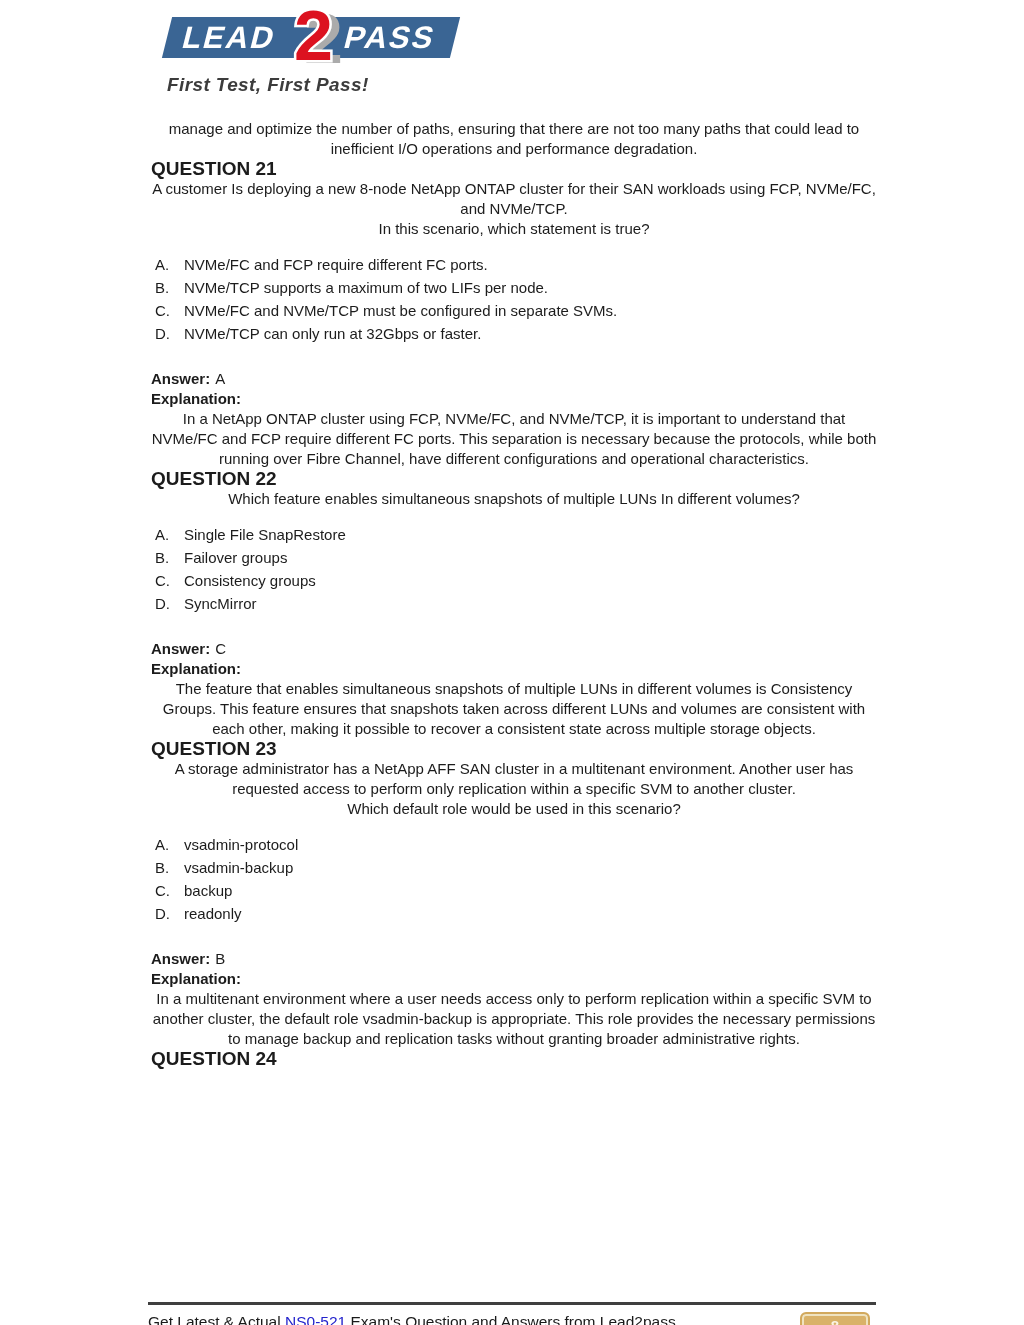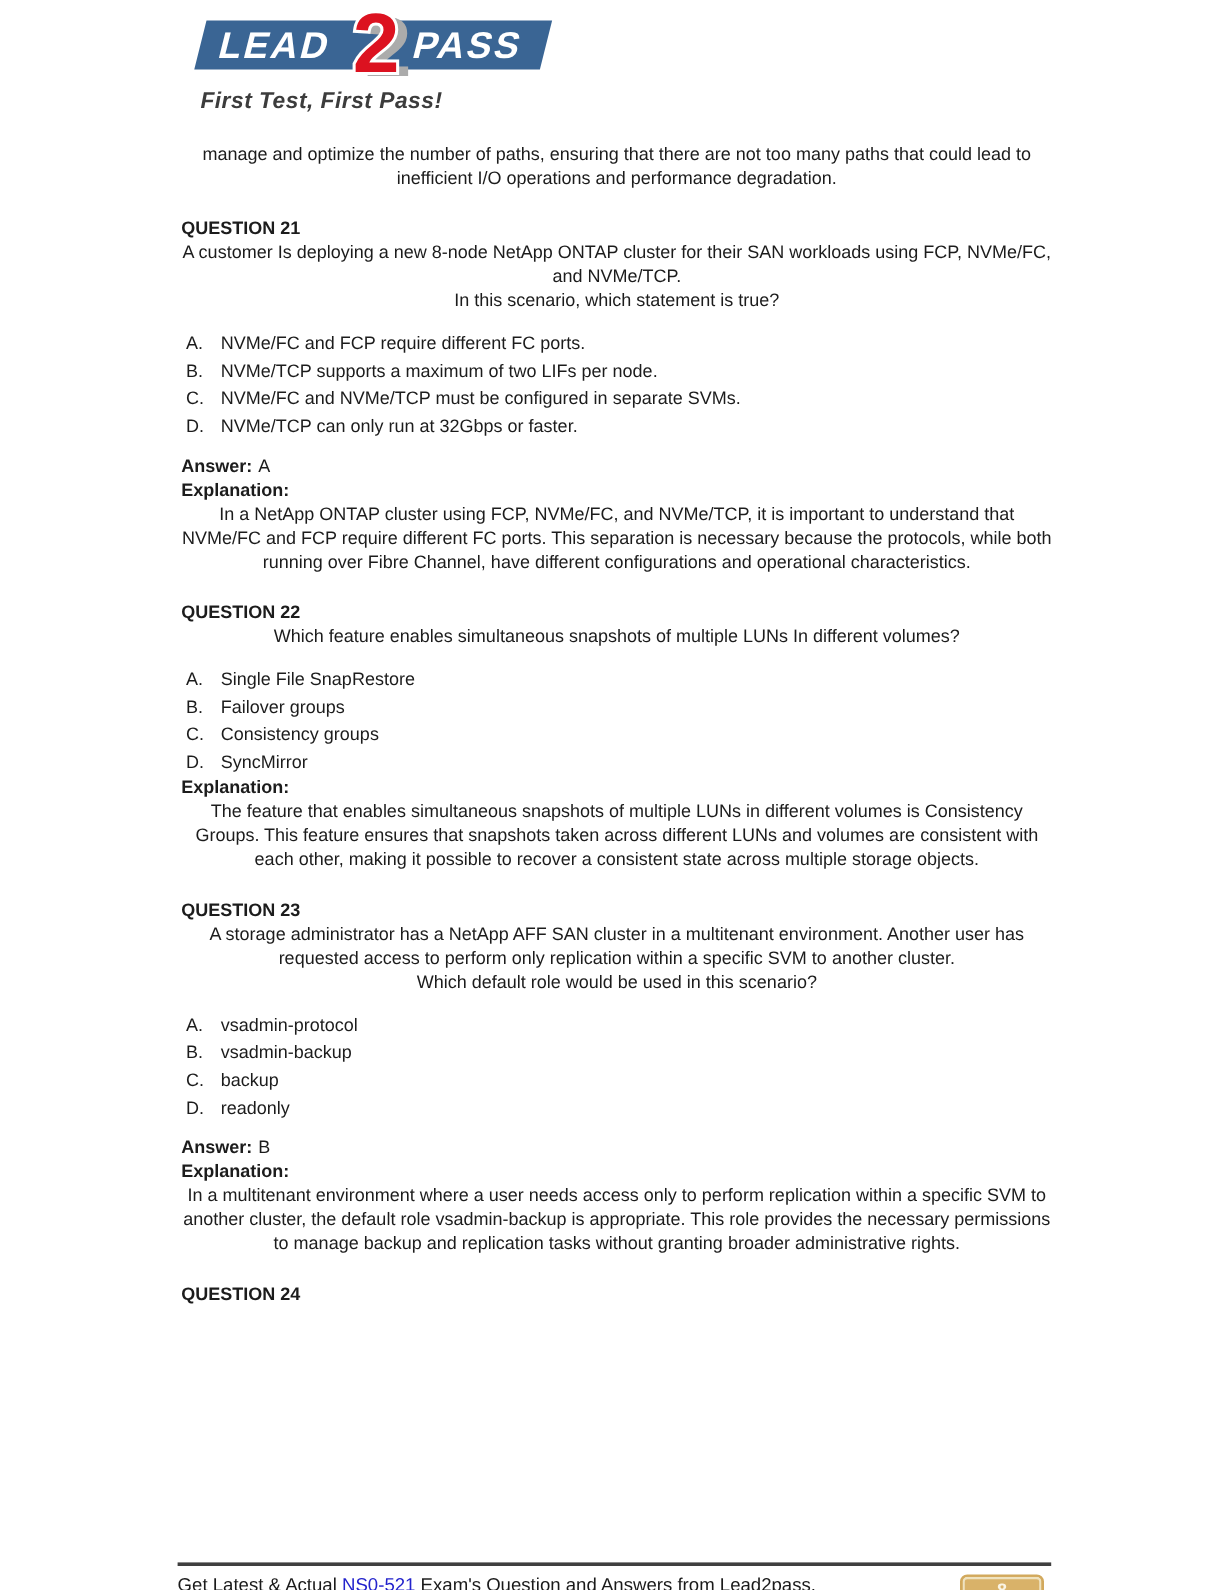--- a/index.html
+++ b/index.html
@@ -30,26 +30,26 @@
     color:#3c3c3c;
     margin-top:12px;
   }
 
   
   .content {
     position:absolute; left:151px; top:119px; width:726px;
     font-size:15px; line-height:20px;
   }
   .para, .q-body, .expl { white-space:pre-line;text-align:center; }
-  .q-heading { font-size:15px; font-weight:700; margin-top:22px; }
+  .q-heading { font-size:19px; font-weight:700; margin-top:0; }
   .options { margin-top:14px; padding-left:4px; }
   .option { display:flex; line-height:23px; }
   .opt-letter { width:29px; flex:none; }
   .opt-text { flex:1; }
-  .answer { margin-top:12px; }
+  .answer { margin-top:24px; }
   .b { font-weight:700; }
   .answer-value { margin-left:5px; }
 
   
   .footer {
     position:absolute; left:148px; top:1302px; width:728px;
     border-top:3px solid #3f3f3f; padding-top:6px;
     font-size:15.5px; line-height:22px; color:#1a1a1a;
   }
   .footer a { color:#2323cc; text-decoration:underline; }
@@ -125,20 +125,23 @@
         </div>
         <div class="option">
           <span class="opt-letter">C.</span>
           <span class="opt-text">Consistency groups</span>
         </div>
         <div class="option">
           <span class="opt-letter">D.</span>
           <span class="opt-text">SyncMirror</span>
         </div>
       </div>
+      <p class="answer">
+        <span class="b">Answer:</span><span class="answer-value">C</span>
+      </p>
       <p class="b">Explanation:</p>
       <p class="expl">The feature that enables simultaneous snapshots of multiple LUNs in different volumes is Consistency Groups. This feature ensures that snapshots taken across different LUNs and volumes are consistent with each other, making it possible to recover a consistent state across multiple storage objects.</p>
     </section>
 
     <section>
       <h2 class="q-heading">QUESTION 23</h2>
       <p class="q-body">A storage administrator has a NetApp AFF SAN cluster in a multitenant environment. Another user has requested access to perform only replication within a specific SVM to another cluster.
 Which default role would be used in this scenario?</p>
       <div class="options">
         <div class="option">

